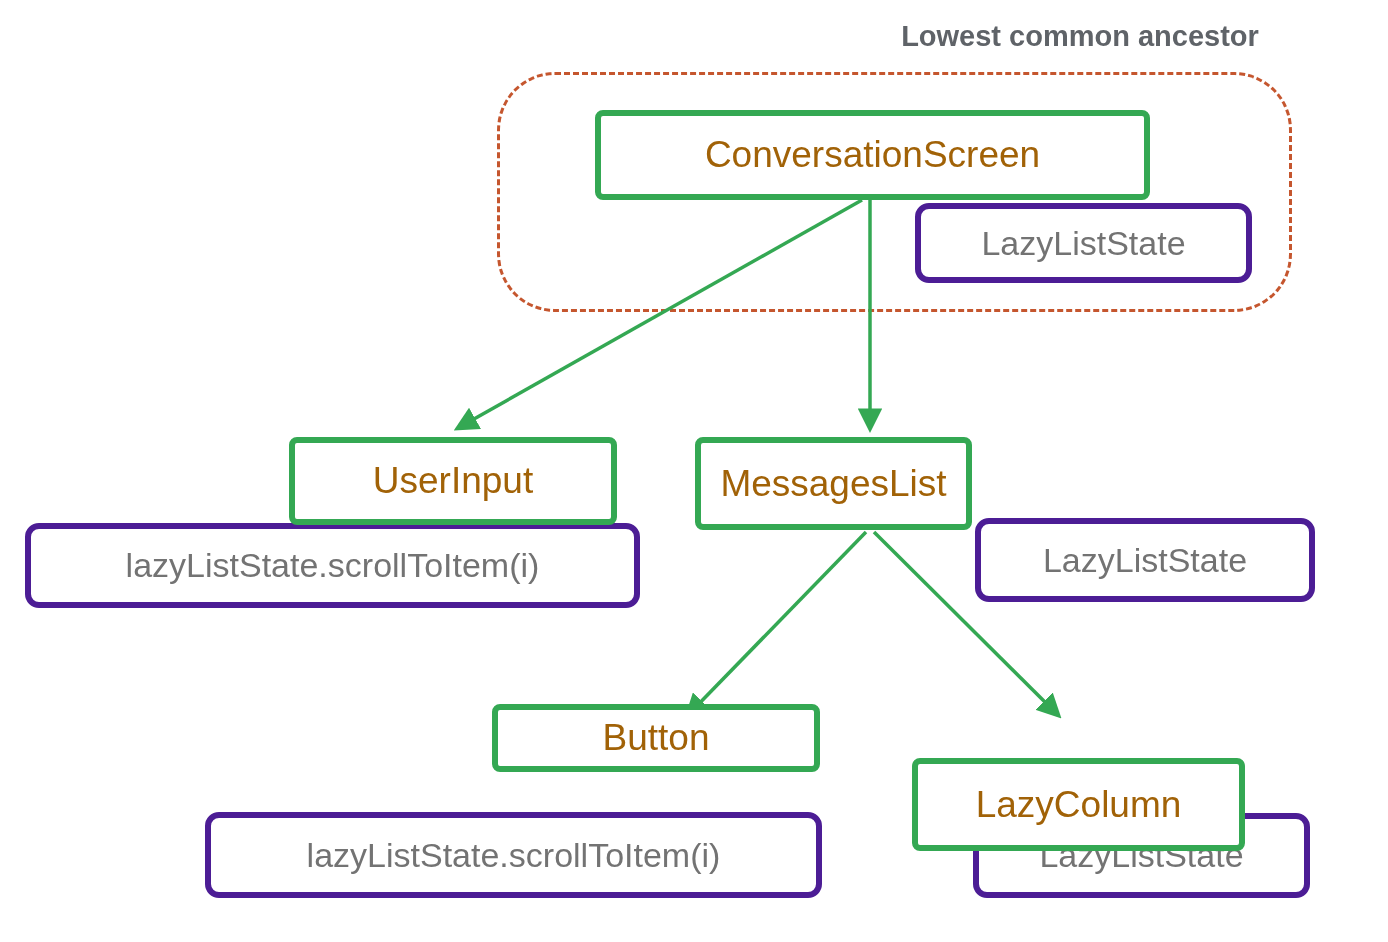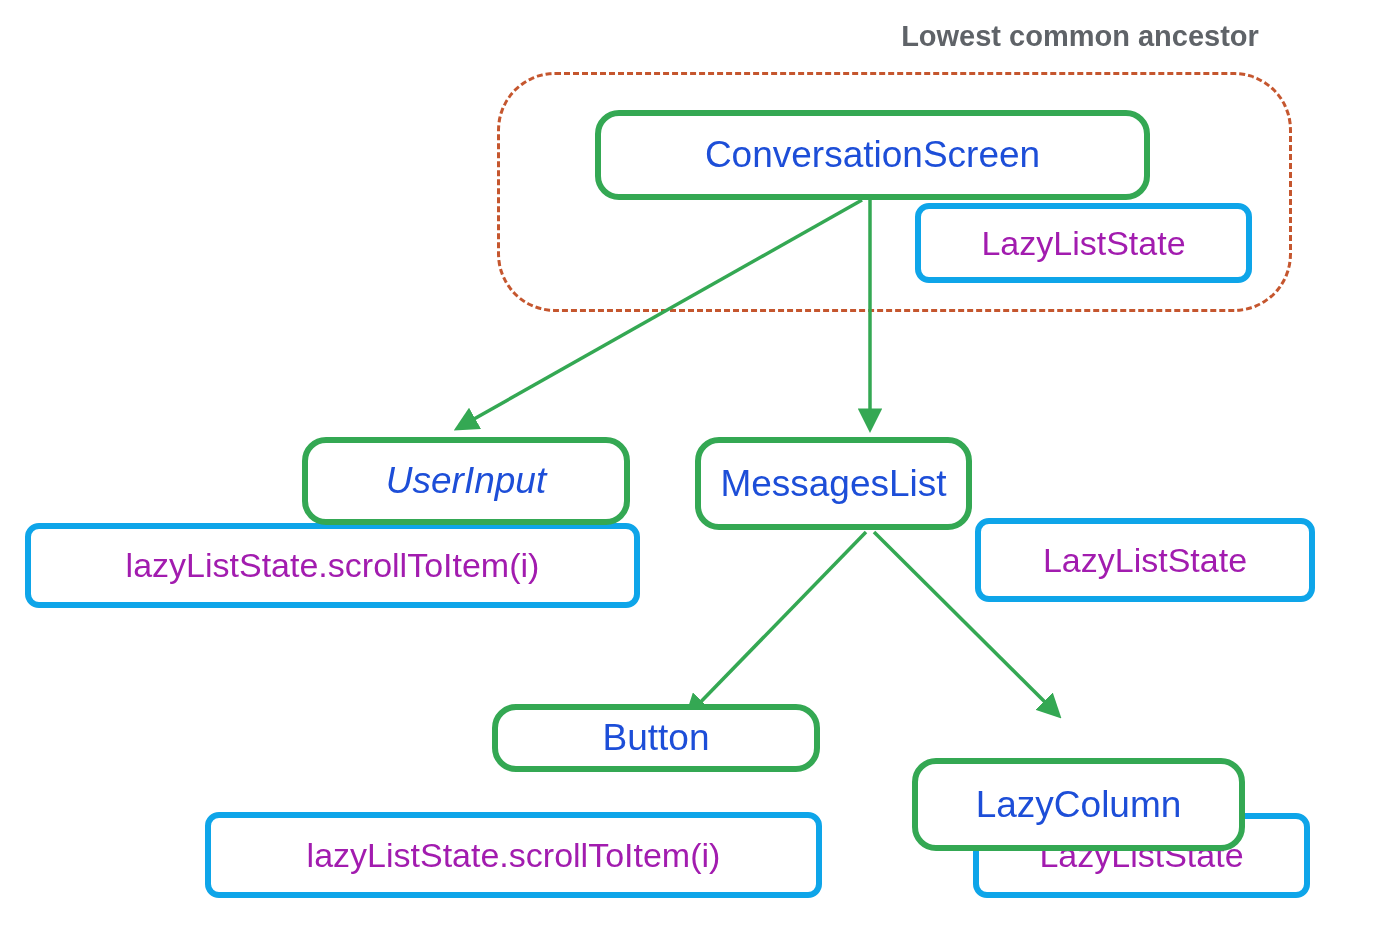--- a/index.html
+++ b/index.html
@@ -33,35 +33,35 @@
     position:absolute;
     box-sizing:border-box;
     background:#ffffff;
     display:flex;
     align-items:center;
     justify-content:center;
     text-align:center;
   }
   .green-node{
     border:6px solid #34a853;
-    border-radius:24px;
-    color:#1d4ed8;
+    border-radius:8px;
+    color:#a16207;
     font-size:37px;
     z-index:4;
   }
   .yellow-node{
-    border:6px solid #0ea5e9;
+    border:6px solid #4c1d95;
     border-radius:14px;
-    color:#a21caf;
+    color:#737373;
     font-size:34px;
     z-index:3;
   }
   
   .n-conversation{ left:595px; top:110px; width:555px; height:90px; }
-  .n-userinput{    left:302px; top:437px; width:328px; height:88px;font-style:italic; }
+  .n-userinput{    left:289px; top:437px; width:328px; height:88px; }
   .n-messages{     left:695px; top:437px; width:277px; height:93px; }
   .n-button{       left:492px; top:704px; width:328px; height:68px; }
   .n-lazycolumn{   left:912px; top:723px; width:333px; height:93px;margin-top:35px; }
   
   .s-lca{          left:915px; top:203px; width:337px; height:80px; }
   .s-userinput{    left:25px;  top:523px; width:615px; height:85px; }
   .s-messages{     left:975px; top:518px; width:340px; height:84px; }
   .s-button{       left:205px; top:812px; width:617px; height:86px; }
   .s-lazycolumn{   left:973px; top:813px; width:337px; height:85px; }
   .edges{

